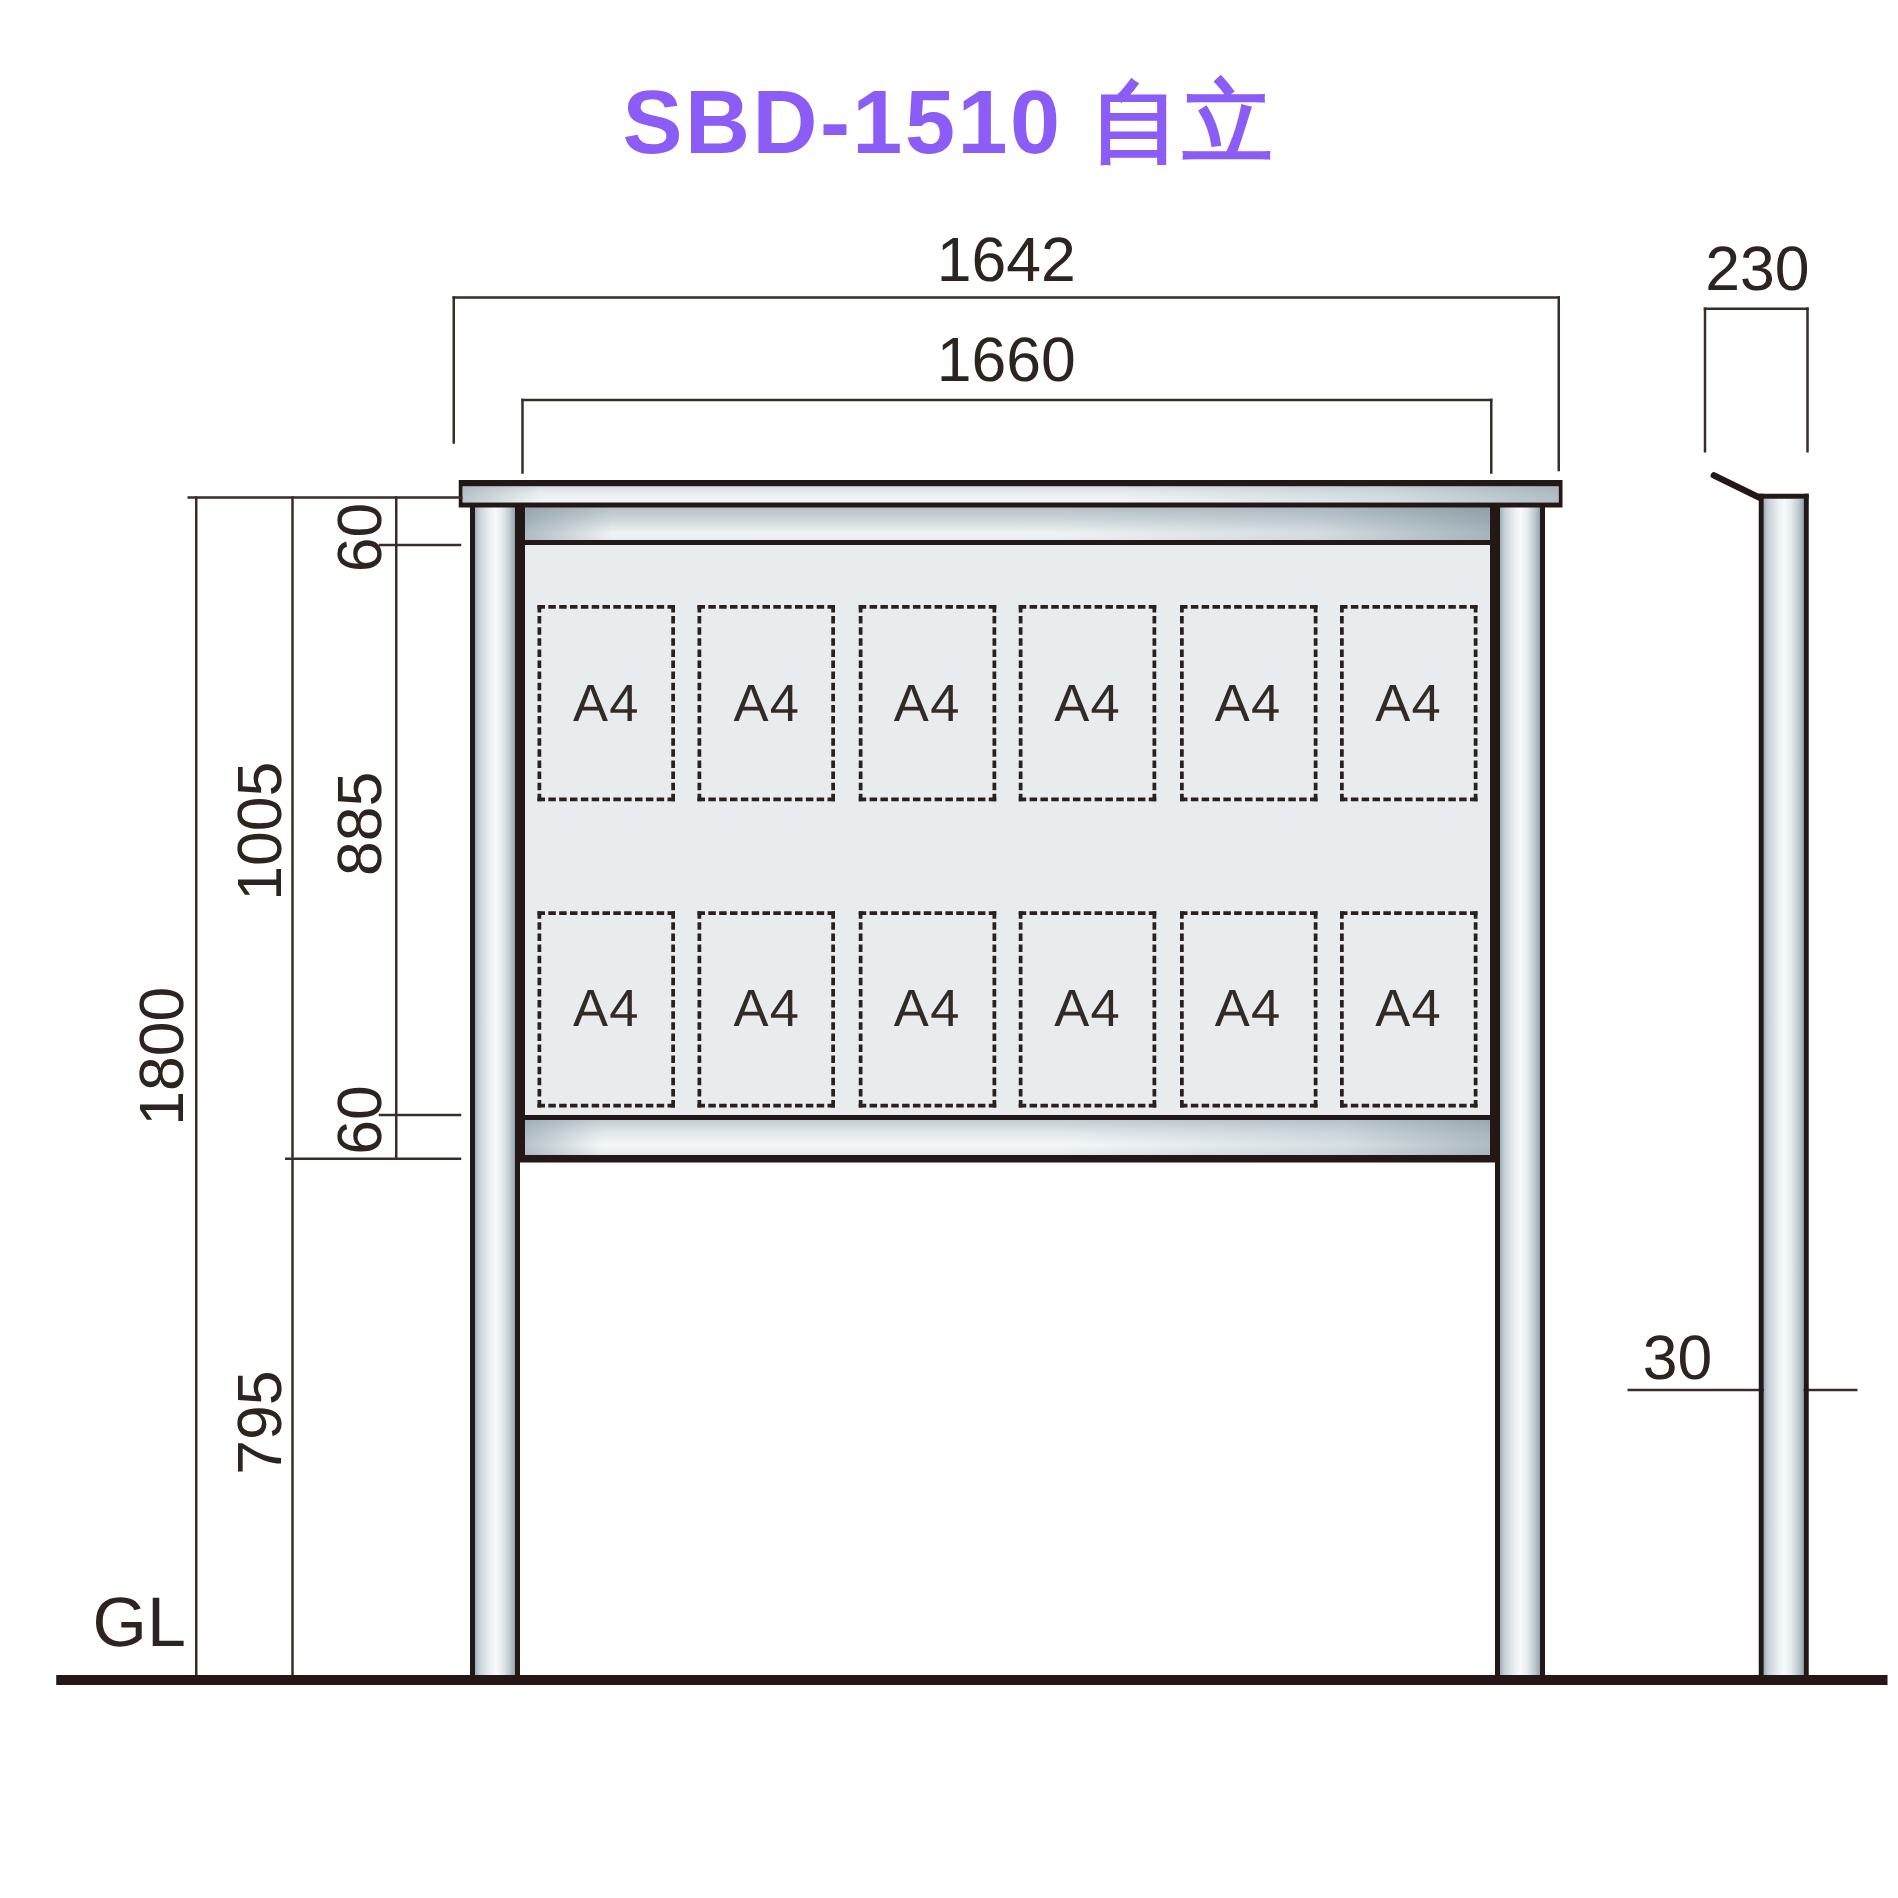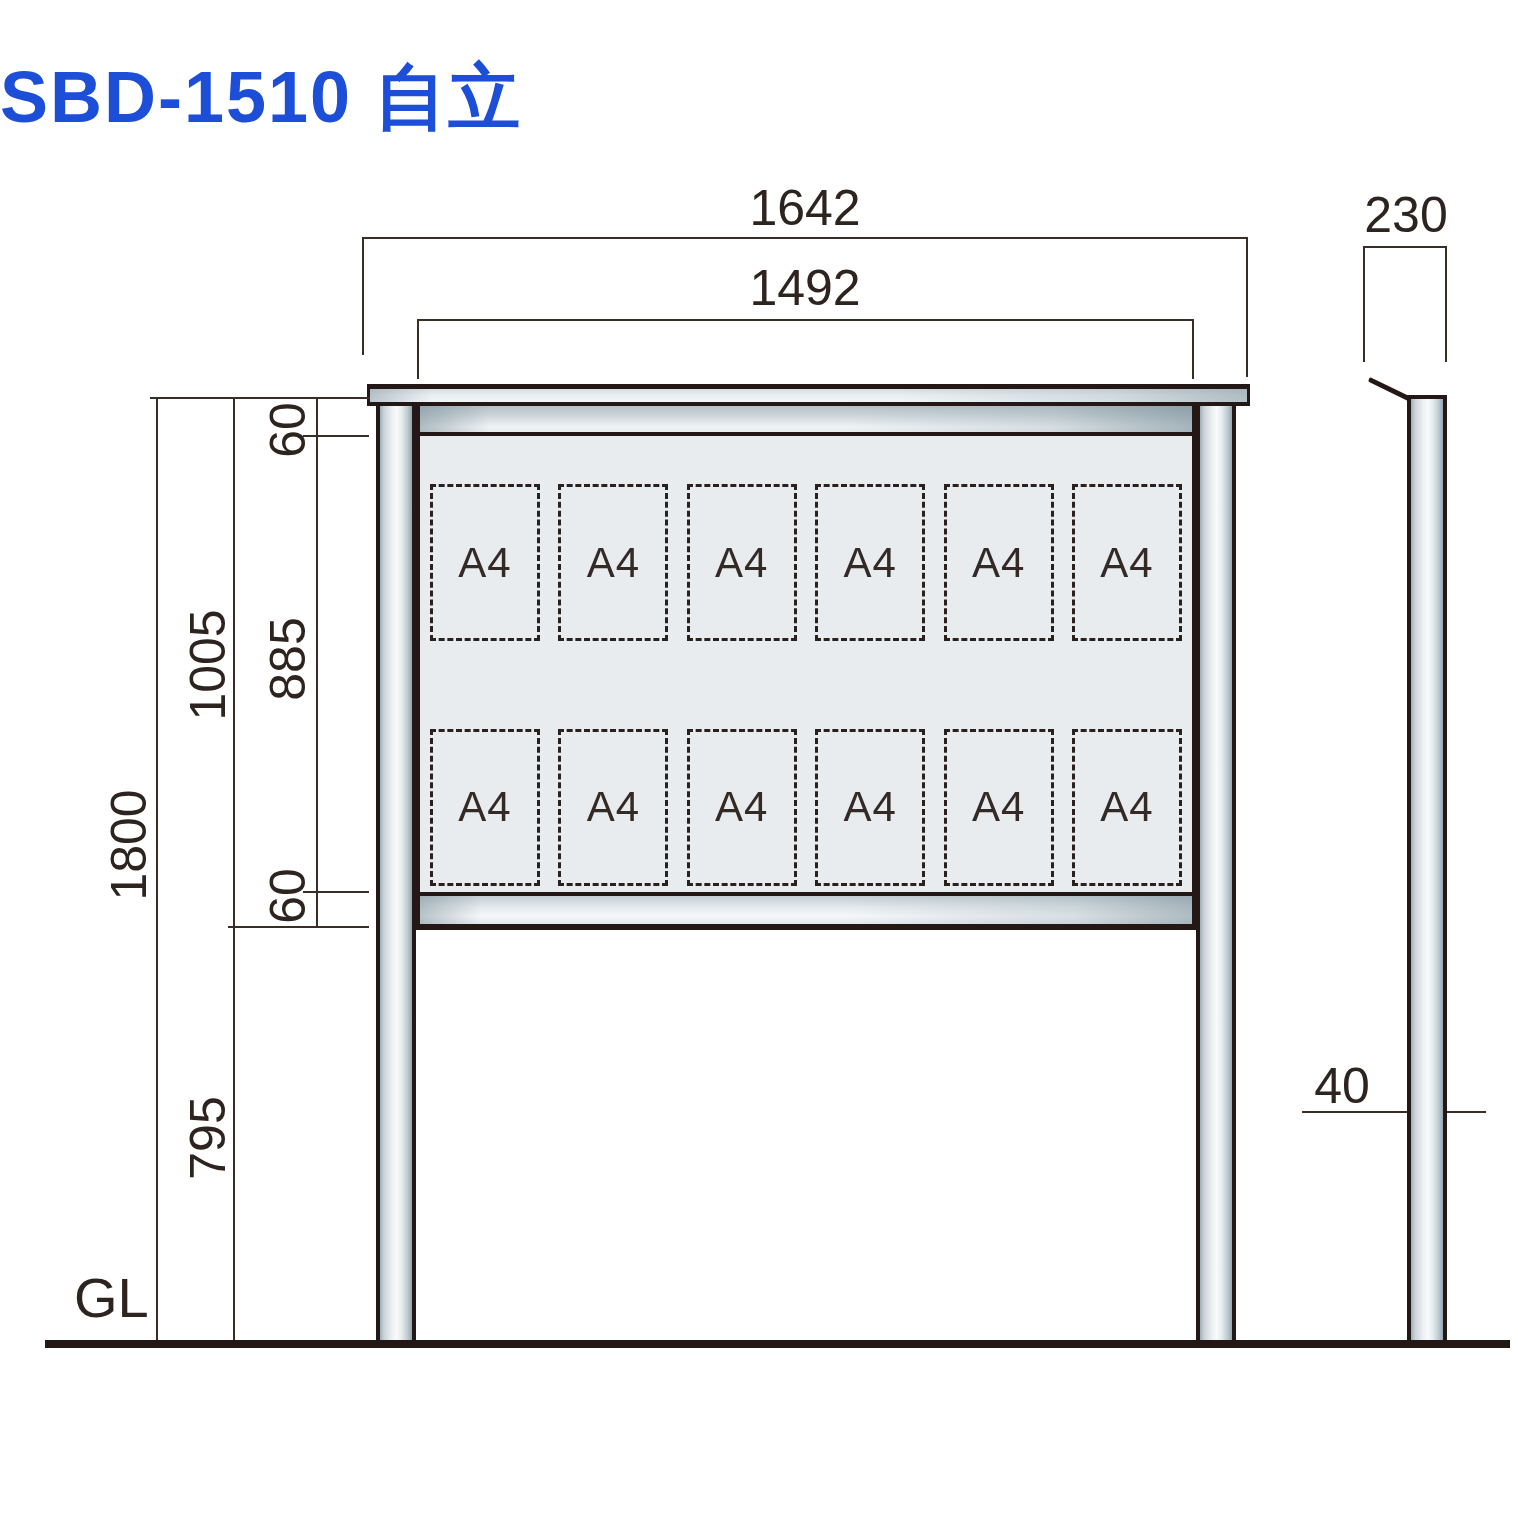--- a/index.html
+++ b/index.html
@@ -9,23 +9,23 @@
     background:#ffffff;
     font-family:"Liberation Sans","DejaVu Sans",sans-serif;
     color:#2e241f;
     overflow:hidden;
   }
   .abs{position:absolute;box-sizing:border-box;}
 
   
   .title{
     left:0;top:50px;width:100%;
-    text-align:left;
+    text-align:center;
     font-size:72px;font-weight:bold;letter-spacing:2px;
-    color:#1d4ed8;
+    color:#8b5cf6;
   }
   .hdim,.vdim{
     font-size:50px;line-height:1;white-space:nowrap;
     color:#2e241f;letter-spacing:0px;
     transform:translate(-50%,-50%);
   }
   .vdim{transform:translate(-50%,-50%) rotate(-90deg);}
   .gl-label{
     font-size:56px;line-height:1;color:#2e241f;
   }
@@ -125,21 +125,21 @@
     <div class="abs metal-cap" style="left:367px;top:384px;width:883px;height:22px;"></div>
 
     <div class="abs dline" style="left:362px;top:237px;width:886px;height:2px;"></div>
     <div class="abs dline" style="left:362px;top:237px;width:2px;height:118px;"></div>
     <div class="abs dline" style="left:1246px;top:237px;width:2px;height:140px;"></div>
     <div class="abs hdim" style="left:805px;top:208px;">1642</div>
 
     <div class="abs dline" style="left:417px;top:319px;width:777px;height:2px;"></div>
     <div class="abs dline" style="left:417px;top:319px;width:2px;height:60px;"></div>
     <div class="abs dline" style="left:1192px;top:319px;width:2px;height:60px;"></div>
-    <div class="abs hdim" style="left:805px;top:288px;">1492</div>
+    <div class="abs hdim" style="left:805px;top:288px;">1660</div>
 
     <div class="abs dline" style="left:156px;top:397px;width:2px;height:946px;"></div>
     <div class="abs dline" style="left:233px;top:397px;width:2px;height:946px;"></div>
     <div class="abs dline" style="left:316px;top:397px;width:2px;height:531px;"></div>
     <div class="abs dline" style="left:150px;top:397px;width:220px;height:2px;"></div>
     <div class="abs dline" style="left:303px;top:435px;width:66px;height:2px;"></div>
     <div class="abs dline" style="left:303px;top:891px;width:66px;height:2px;"></div>
     <div class="abs dline" style="left:228px;top:926px;width:141px;height:2px;"></div>
 
     <div class="abs vdim" style="left:129px;top:845px;">1800</div>
@@ -153,21 +153,21 @@
   </div>
 
   <div>
 
     <div class="abs dline" style="left:1363px;top:246px;width:84px;height:2px;"></div>
     <div class="abs dline" style="left:1363px;top:246px;width:2px;height:116px;"></div>
     <div class="abs dline" style="left:1445px;top:246px;width:2px;height:116px;"></div>
     <div class="abs hdim" style="left:1406px;top:215px;">230</div>
 
     <div class="abs dline" style="left:1302px;top:1111px;width:184px;height:2px;"></div>
-    <div class="abs hdim" style="left:1342px;top:1086px;">40</div>
+    <div class="abs hdim" style="left:1342px;top:1086px;">30</div>
 
     <div class="abs slant"></div>
     <div class="abs metal-post pole"></div>
   </div>
 
   <div class="abs thick" style="left:45px;top:1340px;width:1465px;height:8px;"></div>
 
 </div>
 
 </body></html>

